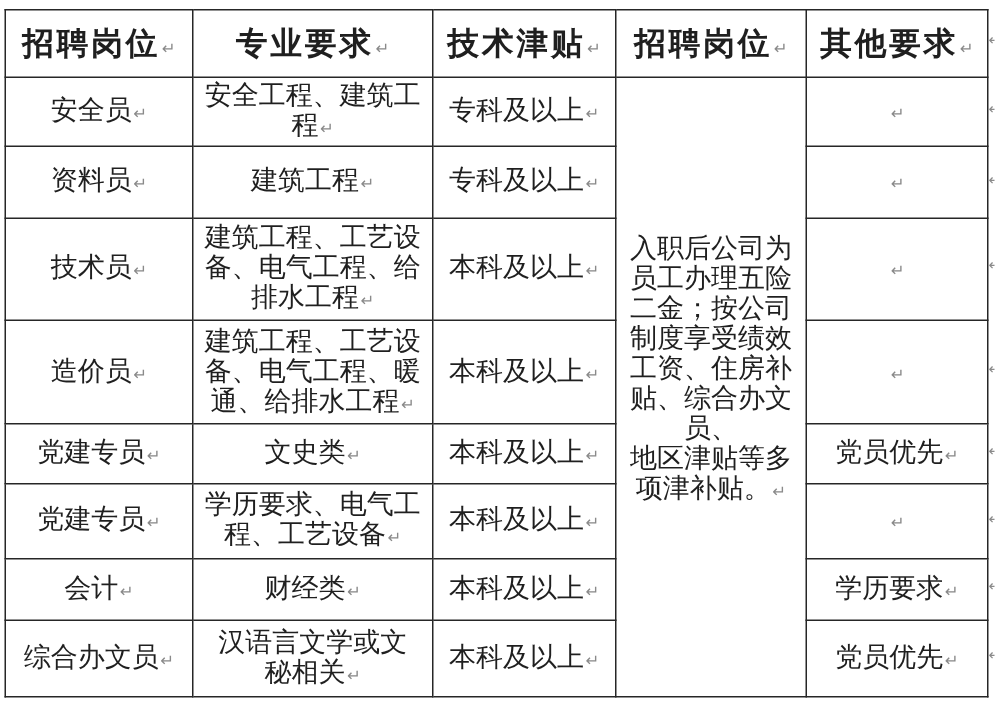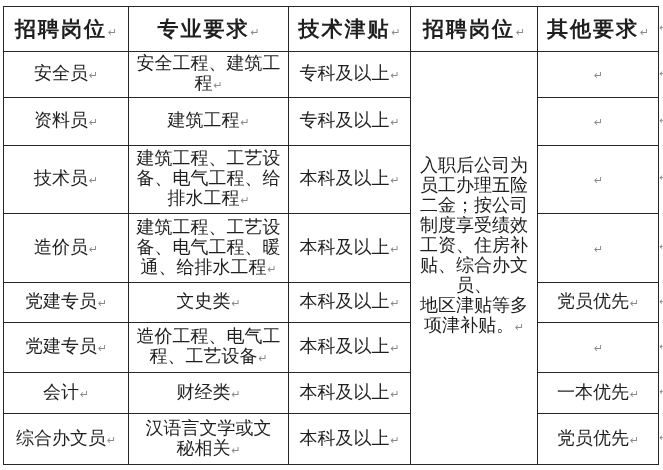--- a/index.html
+++ b/index.html
@@ -107,30 +107,30 @@
       <td><span class="txt"></span><span class="mark">↵</span></td>
     </tr>
     <tr style="height:40px">
       <td><span class="txt">党建专员</span><span class="mark">↵</span></td>
       <td><span class="txt">文史类</span><span class="mark">↵</span></td>
       <td><span class="txt">本科及以上</span><span class="mark">↵</span></td>
       <td><span class="txt">党员优先</span><span class="mark">↵</span></td>
     </tr>
     <tr style="height:50px">
       <td><span class="txt">党建专员</span><span class="mark">↵</span></td>
-      <td><span class="txt">造价工程、电气工
+      <td><span class="txt">学历要求、电气工
 程、工艺设备</span><span class="mark">↵</span></td>
       <td><span class="txt">本科及以上</span><span class="mark">↵</span></td>
       <td><span class="txt"></span><span class="mark">↵</span></td>
     </tr>
     <tr style="height:41px">
       <td><span class="txt">会计</span><span class="mark">↵</span></td>
       <td><span class="txt">财经类</span><span class="mark">↵</span></td>
       <td><span class="txt">本科及以上</span><span class="mark">↵</span></td>
-      <td><span class="txt">一本优先</span><span class="mark">↵</span></td>
+      <td><span class="txt">学历要求</span><span class="mark">↵</span></td>
     </tr>
     <tr style="height:51px">
       <td><span class="txt">综合办文员</span><span class="mark">↵</span></td>
       <td><span class="txt">汉语言文学或文
 秘相关</span><span class="mark">↵</span></td>
       <td><span class="txt">本科及以上</span><span class="mark">↵</span></td>
       <td><span class="txt">党员优先</span><span class="mark">↵</span></td>
     </tr>
   </tbody>
 </table>

